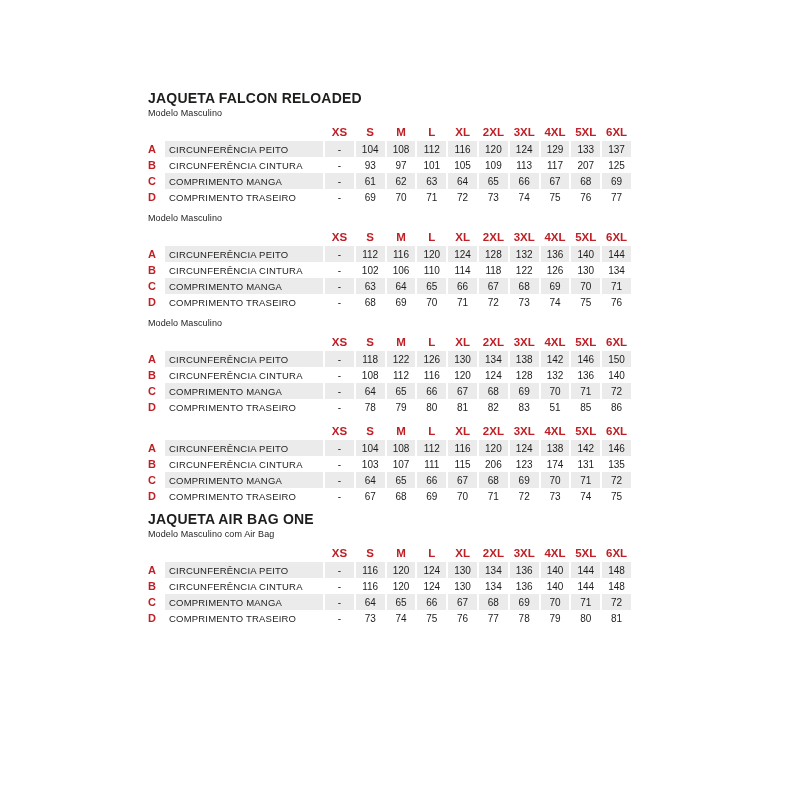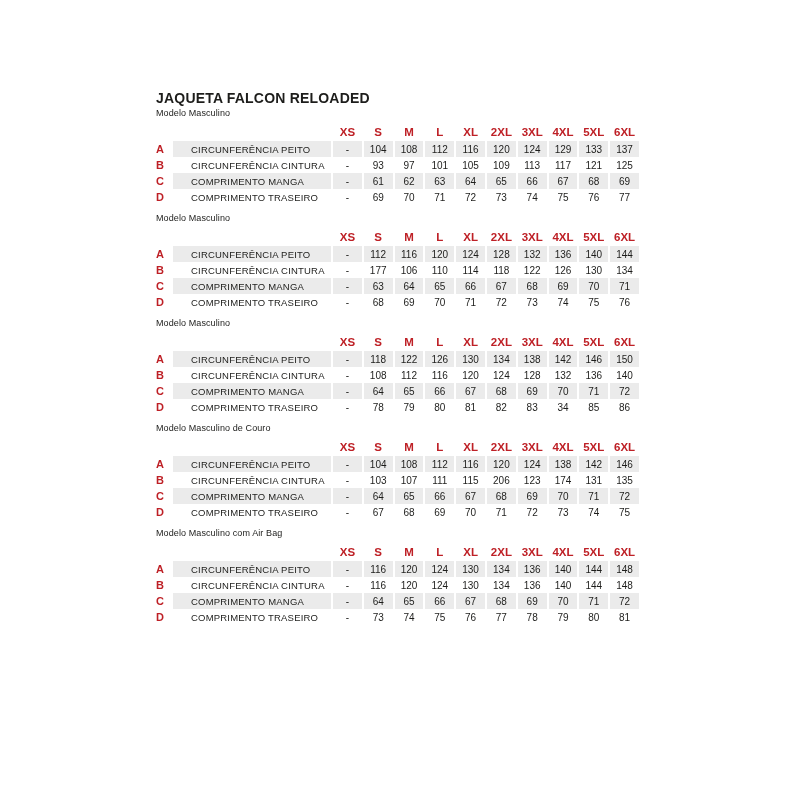--- a/index.html
+++ b/index.html
@@ -4,39 +4,39 @@
 <style>
   html, body { margin: 0; padding: 0; }
   body {
     width: 800px; height: 800px;
     background: #ffffff;
     font-family: "Liberation Sans", sans-serif;
     color: var(--ink, #1d1d1b);
     position: relative;
     overflow: hidden;
   }
-  .charts { position: absolute; left: 156px; top: 90px; width: 483px; }
+  .charts { position: absolute; left: 148px; top: 90px; width: 483px; }
   .table-block { margin-bottom: 7px; }
   .tbl-title {
     margin: 0; font-size: 14px; font-weight: 700;
     letter-spacing: 0.2px; line-height: 17px; color: var(--ink, #1d1d1b);
   }
   .tbl-subtitle {
     font-size: 9px; font-weight: 400; line-height: 12px;
     letter-spacing: 0.1px; color: var(--ink, #1d1d1b);
   }
   .row { display: flex; align-items: stretch; height: 16px; text-align: center; }
   .head-row { margin-top: 4px; height: 18px; }
   .cell-letter {
     flex: 0 0 17px; display: flex; align-items: center;
     font-size: 11px; font-weight: 700; color: var(--accent, #be2026);
   }
   .cell-label {
     flex: 0 0 158px; display: flex; align-items: center;
-    font-size: 9.5px; letter-spacing: 0.2px; padding-left: 18px;
+    font-size: 9.5px; letter-spacing: 0.2px; padding-left: 4px;
     box-sizing: border-box;
   }
   .vals { display: flex; flex: 1; gap: 2px; margin-left: 2px; }
   .vcell {
     flex: 1; display: flex; align-items: center; justify-content: center;
     font-size: 10px;
   }
   .hcell { font-weight: 700; color: var(--accent, #be2026); font-size: 11.5px; }
   .striped .cell-label, .striped .vcell { background: var(--stripe, #ebebeb); }
 </style>
@@ -85,21 +85,21 @@
           <span class="cell-label">CIRCUNFERÊNCIA CINTURA</span>
           <span class="vals">
             <span class="vcell">-</span>
             <span class="vcell">93</span>
             <span class="vcell">97</span>
             <span class="vcell">101</span>
             <span class="vcell">105</span>
             <span class="vcell">109</span>
             <span class="vcell">113</span>
             <span class="vcell">117</span>
-            <span class="vcell">121</span>
+            <span class="vcell">207</span>
             <span class="vcell">125</span>
           </span>
         </div>
         <div class="row data-row striped">
           <span class="cell-letter">C</span>
           <span class="cell-label">COMPRIMENTO MANGA</span>
           <span class="vals">
             <span class="vcell">-</span>
             <span class="vcell">61</span>
             <span class="vcell">62</span>
@@ -161,21 +161,21 @@
             <span class="vcell">136</span>
             <span class="vcell">140</span>
             <span class="vcell">144</span>
           </span>
         </div>
         <div class="row data-row">
           <span class="cell-letter">B</span>
           <span class="cell-label">CIRCUNFERÊNCIA CINTURA</span>
           <span class="vals">
             <span class="vcell">-</span>
-            <span class="vcell">177</span>
+            <span class="vcell">102</span>
             <span class="vcell">106</span>
             <span class="vcell">110</span>
             <span class="vcell">114</span>
             <span class="vcell">118</span>
             <span class="vcell">122</span>
             <span class="vcell">126</span>
             <span class="vcell">130</span>
             <span class="vcell">134</span>
           </span>
         </div>
@@ -282,28 +282,27 @@
           <span class="cell-letter">D</span>
           <span class="cell-label">COMPRIMENTO TRASEIRO</span>
           <span class="vals">
             <span class="vcell">-</span>
             <span class="vcell">78</span>
             <span class="vcell">79</span>
             <span class="vcell">80</span>
             <span class="vcell">81</span>
             <span class="vcell">82</span>
             <span class="vcell">83</span>
-            <span class="vcell">34</span>
+            <span class="vcell">51</span>
             <span class="vcell">85</span>
             <span class="vcell">86</span>
           </span>
         </div>
       </section>
       <section class="table-block">
-        <div class="tbl-subtitle">Modelo Masculino de Couro</div>
         <div class="row head-row">
           <span class="cell-letter"></span>
           <span class="cell-label"></span>
           <span class="vals">
             <span class="vcell hcell">XS</span>
             <span class="vcell hcell">S</span>
             <span class="vcell hcell">M</span>
             <span class="vcell hcell">L</span>
             <span class="vcell hcell">XL</span>
             <span class="vcell hcell">2XL</span>
@@ -372,20 +371,21 @@
             <span class="vcell">70</span>
             <span class="vcell">71</span>
             <span class="vcell">72</span>
             <span class="vcell">73</span>
             <span class="vcell">74</span>
             <span class="vcell">75</span>
           </span>
         </div>
       </section>
       <section class="table-block">
+        <h2 class="tbl-title">JAQUETA AIR BAG ONE</h2>
         <div class="tbl-subtitle">Modelo Masculino com Air Bag</div>
         <div class="row head-row">
           <span class="cell-letter"></span>
           <span class="cell-label"></span>
           <span class="vals">
             <span class="vcell hcell">XS</span>
             <span class="vcell hcell">S</span>
             <span class="vcell hcell">M</span>
             <span class="vcell hcell">L</span>
             <span class="vcell hcell">XL</span>

